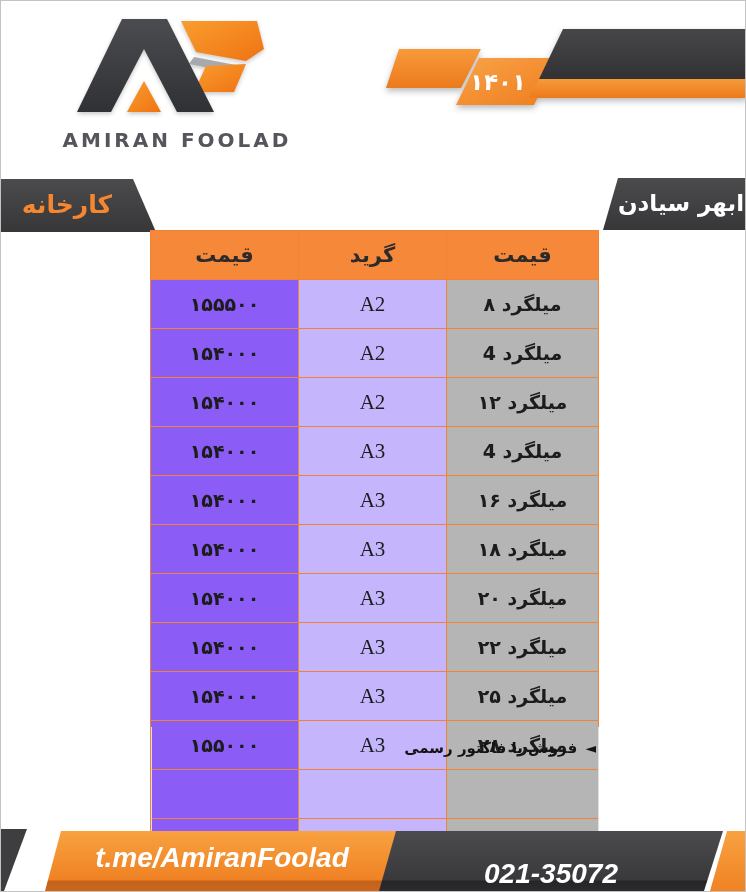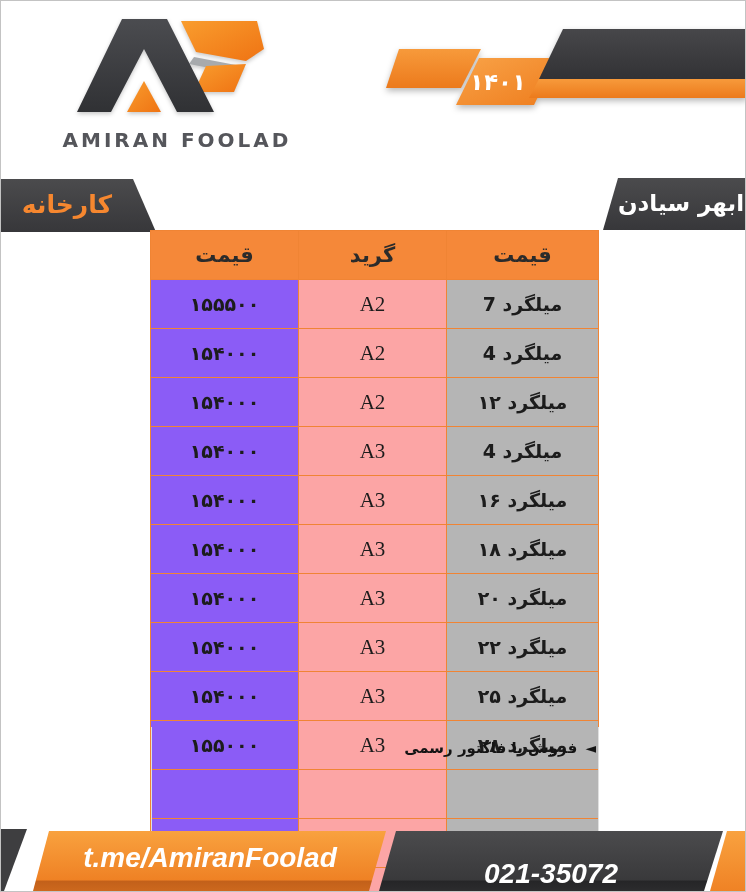--- a/index.html
+++ b/index.html
@@ -55,41 +55,41 @@
   
   .price-table-wrap{left:149px;top:229px;}
   table.price{border-collapse:collapse;direction:rtl;table-layout:fixed;width:448px;}
   table.price th,table.price td{
     border:1px solid #f08434;height:32px;text-align:center;vertical-align:middle;
     padding:8px;color:#1c1c1c;overflow:hidden;
   }
   table.price th{background:#f58839;font-size:21px;font-weight:bold;color:#2b2b2b;}
   col.c-size{width:152px;}col.c-grade{width:148px;}col.c-price{width:148px;}
   td.size{background:#b5b5b5;font-weight:bold;font-size:19px;}
-  td.grade{background:#fca5a5;font-family:"Liberation Serif",serif;font-size:21px;}
+  td.grade{background:#c4b5fd;font-family:"Liberation Serif",serif;font-size:21px;}
   td.price{background:#8b5cf6;font-weight:bold;font-size:19px;}
 
   .faint-line{width:1px;background:#e0e0e0;top:726px;height:104px;}
 
   
   .note{
     top:737px;right:149px;direction:rtl;display:flex;align-items:center;gap:8px;
     color:#141414;
   }
   .note .tri{font-size:14px;line-height:20px;}
   .note .txt{font-size:15px;font-weight:bold;line-height:20px;}
 
   
   .footer{left:0;top:828px;width:746px;height:64px;}
   .f-sliver{
     position:absolute;left:0;top:0;width:32px;height:64px;background:#3e3e40;
     clip-path:polygon(0 0,26px 0,3px 62px,0 62px);
   }
   .f-orange{
-    position:absolute;left:4px;top:0;width:400px;height:64px;
+    position:absolute;left:16px;top:0;width:400px;height:64px;
     clip-path:polygon(44px 2px,381px 2px,364px 62px,28px 62px);
     background:linear-gradient(to bottom,#f9a340 0%,#ef8124 80%,#c2601a 81%,#cf6a1e 100%);
   }
   .f-orange span{
     position:absolute;left:55px;top:0;width:300px;text-align:center;line-height:58px;
     color:#fff;font-size:28px;font-weight:bold;font-style:italic;
     font-family:"Liberation Sans",sans-serif;
   }
   .f-dark{
     position:absolute;left:0;top:0;width:746px;height:64px;
@@ -178,21 +178,21 @@
         </colgroup>
       <thead>
         <tr>
           <th>قیمت</th>
           <th>گرید</th>
           <th>قیمت</th>
         </tr>
       </thead>
       <tbody>
           <tr>
-            <td class="size">میلگرد 7</td>
+            <td class="size">میلگرد ۸</td>
             <td class="grade">A2</td>
             <td class="price">۱۵۵۵۰۰</td>
           </tr>
           <tr>
             <td class="size">میلگرد 4</td>
             <td class="grade">A2</td>
             <td class="price">۱۵۴۰۰۰</td>
           </tr>
           <tr>
             <td class="size">میلگرد ۱۲</td>

